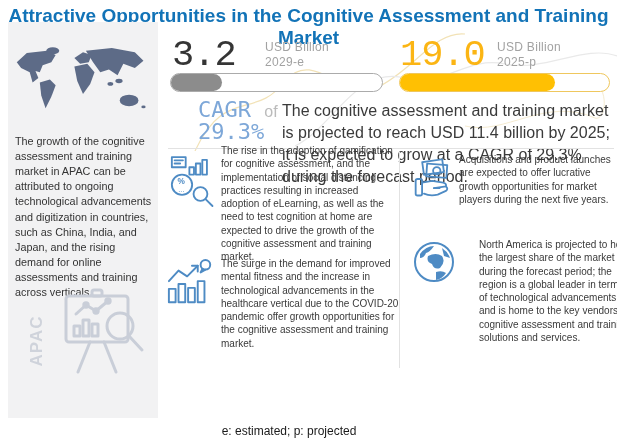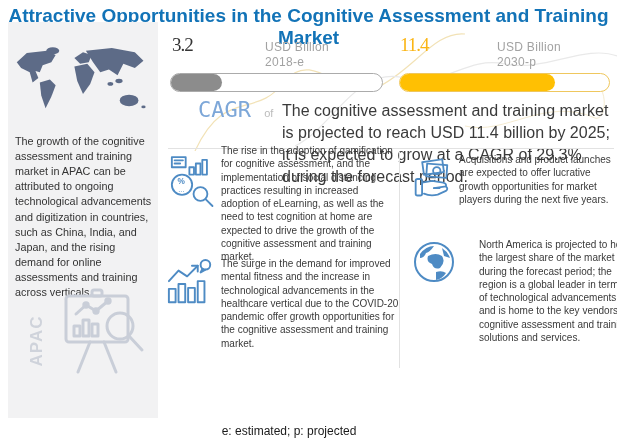--- a/index.html
+++ b/index.html
@@ -9,33 +9,33 @@
   .title{left:0;top:5px;width:617px;text-align:center;font-size:19px;font-weight:bold;color:#1273B7;}
   
   .sidebar{left:8px;top:22px;width:150px;height:396px;background:#F2F2F3;}
   .map-wrap{position:absolute;left:3px;top:8px;width:144px;height:102px;}
   .sidebar-text{position:absolute;left:7px;top:112px;width:138px;font-size:10.8px;line-height:1.4;color:#333333;}
   .apac-label{position:absolute;left:-12px;top:308px;width:84px;height:22px;transform:rotate(-90deg);font-size:17px;font-weight:bold;letter-spacing:1px;color:#CFD3DB;text-align:center;}
   .easel-wrap{position:absolute;left:44px;top:266px;width:100px;height:95px;}
   
   .deco{left:165px;top:26px;width:452px;height:125px;pointer-events:none;}
   
-  .num{font-family:Liberation Serif, serif;font-size:19px;letter-spacing:-1px;}
+  .num{font-family:Liberation Mono, monospace;font-size:37px;letter-spacing:-1px;}
   .num-2020{left:172px;top:34px;color:#353535;}
   .num-2025{left:400px;top:34px;color:#FBB514;}
   .unit{font-size:12px;line-height:1.25;color:#A2A2A2;letter-spacing:0.3px;}
   .unit-2020{left:265px;top:40px;}
   .unit-2025{left:497px;top:40px;}
   .bar{height:17px;border-radius:10px;background:#ffffff;}
   .bar-2020{left:170px;top:73px;width:211px;border:1.5px solid #ABABAB;}
   .bar-2025{left:399px;top:73px;width:209px;border:1.5px solid #EFC75D;}
   .bar-fill{height:100%;border-radius:10px;}
   
   .cagr-block{left:198px;top:99px;width:120px;font-family:"DejaVu Sans Mono","Liberation Mono",monospace;color:#7DA7D8;font-size:22px;line-height:1.0;}
-  .cagr-of{font-family:"Liberation Sans",sans-serif;font-size:11px;color:#BBBBBB;}
+  .cagr-of{font-family:"Liberation Sans",sans-serif;font-size:16px;color:#BBBBBB;}
   .cagr-desc{left:282px;top:100px;width:328px;font-size:16px;line-height:1.38;color:#3A3A3A;}
   
   .div-h{left:168px;top:148px;width:446px;height:1px;background:#E2E2E2;}
   .div-v{left:399px;top:152px;width:1px;height:216px;background:#E2E2E2;}
   
   .insight-text{font-size:10px;line-height:1.33;color:#3A3A3A;}
   .t1{left:221px;top:144px;width:178px;}
   .t2{left:221px;top:257px;width:178px;}
   .t3{left:459px;top:153px;width:154px;}
   .t4{left:479px;top:238px;width:154px;}
@@ -94,38 +94,39 @@
         <line x1="38" y1="54" x2="26" y2="84"></line>
         <line x1="52" y1="54" x2="64" y2="84"></line>
       </g>
     </svg>
   </div>
 </div>
 
 <div class="abs num num-2020">3.2</div>
 <div class="abs unit unit-2020">
   <div>USD Billion</div>
-  <div>2018-e</div>
+  <div>2029-e</div>
 </div>
 <div class="abs bar bar-2020">
   <div class="bar-fill" style="width: 24%; background: rgb(140, 140, 140);"></div>
 </div>
 
-<div class="abs num num-2025">11.4</div>
+<div class="abs num num-2025">19.0</div>
 <div class="abs unit unit-2025">
   <div>USD Billion</div>
-  <div>2030-p</div>
+  <div>2025-p</div>
 </div>
 <div class="abs bar bar-2025">
   <div class="bar-fill" style="width: 74%; background: rgb(255, 192, 3);"></div>
 </div>
 
 <div class="abs cagr-block">
   <span>CAGR</span>
   <span class="cagr-of">of</span><br>
+  <span>29.3%</span>
 </div>
 <div class="abs cagr-desc">The cognitive assessment and training market is projected to reach USD 11.4 billion by 2025; it is expected to grow at a CAGR of 29.3% during the forecast period.</div>
 
 <div class="abs div-h"></div>
 <div class="abs div-v"></div>
 
 <div class="abs i1">
   <svg viewBox="0 0 52 58" width="48" height="56">
     <g fill="none" stroke="#4E8BC4" stroke-width="2" stroke-linecap="round" stroke-linejoin="round">
       <rect x="2" y="2" width="15" height="11"></rect>

